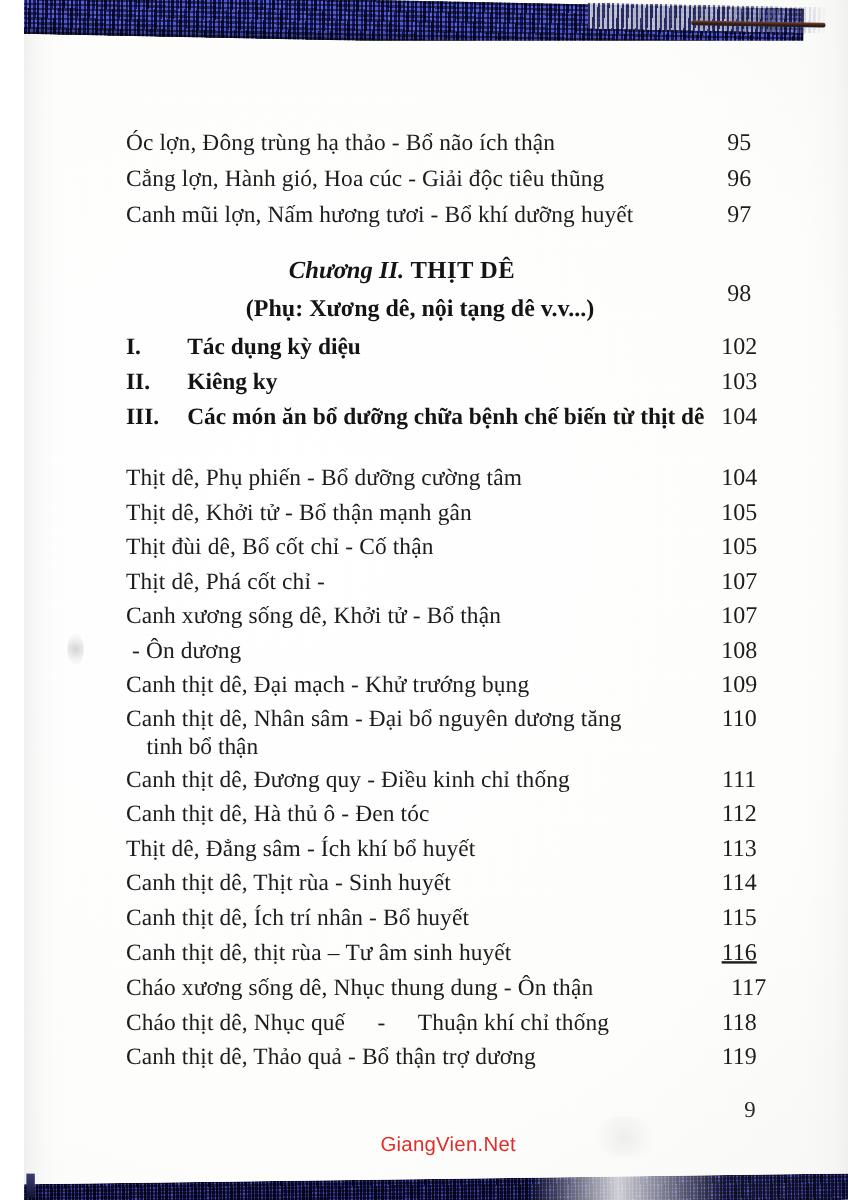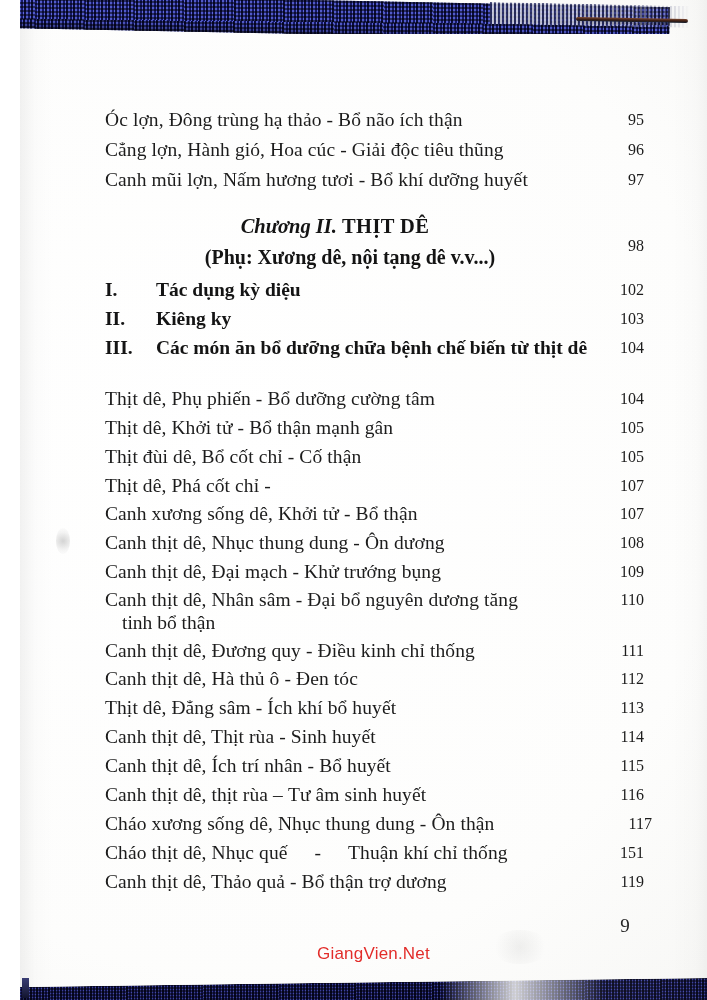--- a/index.html
+++ b/index.html
@@ -196,22 +196,22 @@
   .entry-title {
     display: inline-block;
   }
   .sep {
     font-style: normal;
   }
 
   .pg {
     position: absolute;
     width: 56px;
-    text-align: right;
-    font-size: 16px;
+    text-align: center;
+    font-size: 20px;
     line-height: 27px;
     color: #1c1c1c;
     font-variant-numeric: lining-nums;
   }
 
   
   .chapter-line1 {
     position: absolute;
     left: 85px;
     width: 460px;
@@ -411,21 +411,20 @@
     <div class="row" style="left:85px; top:500px;">
       <span class="entry-title">Canh xương sống dê, Khởi tử</span>
       <span class="sep">&nbsp;</span>
         <span class="sep">-</span>
         <span class="sep">&nbsp;</span>
       <span class="it">Bổ thận</span>
     </div>
     <div class="pg" style="left:568px; top:500px;">107</div>
 
     <div class="row" style="left:85px; top:529px;">
-      <span class="entry-title">Canh thịt dê, Nhục thung dung</span>
       <span class="sep">&nbsp;</span>
         <span class="sep">-</span>
         <span class="sep">&nbsp;</span>
       <span class="it">Ôn dương</span>
     </div>
     <div class="pg" style="left:568px; top:529px;">108</div>
 
     <div class="row" style="left:85px; top:558px;">
       <span class="entry-title">Canh thịt dê, Đại mạch</span>
       <span class="sep">&nbsp;</span>
@@ -490,39 +489,39 @@
     </div>
     <div class="pg" style="left:568px; top:752px;">115</div>
 
     <div class="row" style="left:85px; top:781px;">
       <span class="entry-title">Canh thịt dê, thịt rùa</span>
       <span class="sep">&nbsp;</span>
         <span class="sep">–</span>
         <span class="sep">&nbsp;</span>
       <span class="it">Tư âm sinh huyết</span>
     </div>
-    <div class="pg" style="left:568px; top:781px;">116</div>
+    <div class="pg" style="left:568px; top:781px;text-decoration:underline;">116</div>
 
     <div class="row" style="left:85px; top:810px;">
       <span class="entry-title">Cháo xương sống dê, Nhục thung dung</span>
       <span class="sep">&nbsp;</span>
         <span class="sep">-</span>
         <span class="sep">&nbsp;</span>
       <span class="it">Ôn thận</span>
     </div>
     <div class="pg" style="left:576px; top:810px;">117</div>
 
     <div class="row" style="left:85px; top:839px;gap:11px;">
       <span class="entry-title">Cháo thịt dê, Nhục quế</span>
       <span class="sep">&nbsp;</span>
         <span class="sep">-</span>
         <span class="sep">&nbsp;</span>
       <span class="it">Thuận khí chỉ thống</span>
     </div>
-    <div class="pg" style="left:568px; top:839px;">151</div>
+    <div class="pg" style="left:568px; top:839px;">118</div>
 
     <div class="row" style="left:85px; top:868px;">
       <span class="entry-title">Canh thịt dê, Thảo quả</span>
       <span class="sep">&nbsp;</span>
         <span class="sep">-</span>
         <span class="sep">&nbsp;</span>
       <span class="it">Bổ thận trợ dương</span>
     </div>
     <div class="pg" style="left:568px; top:868px;">119</div>
 

